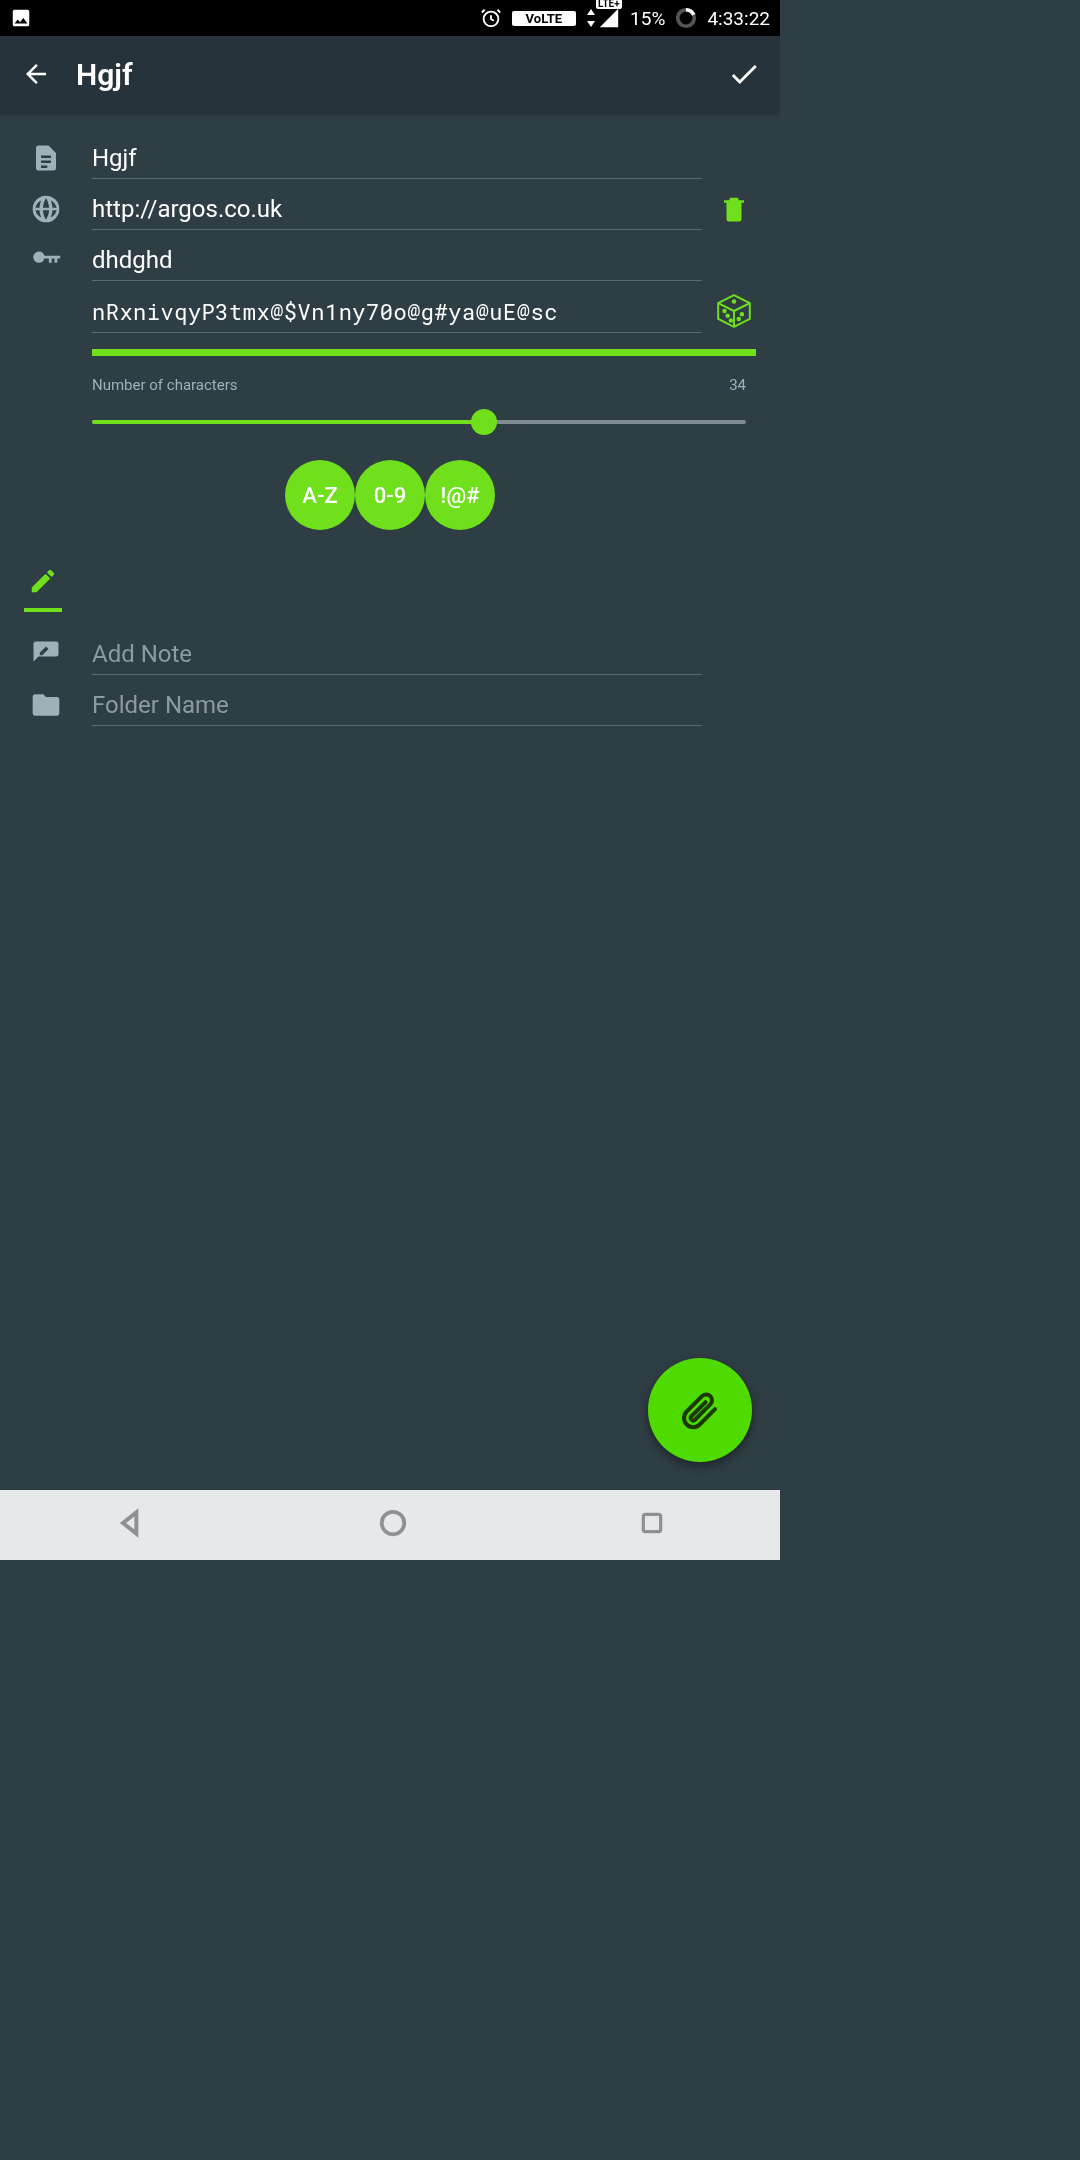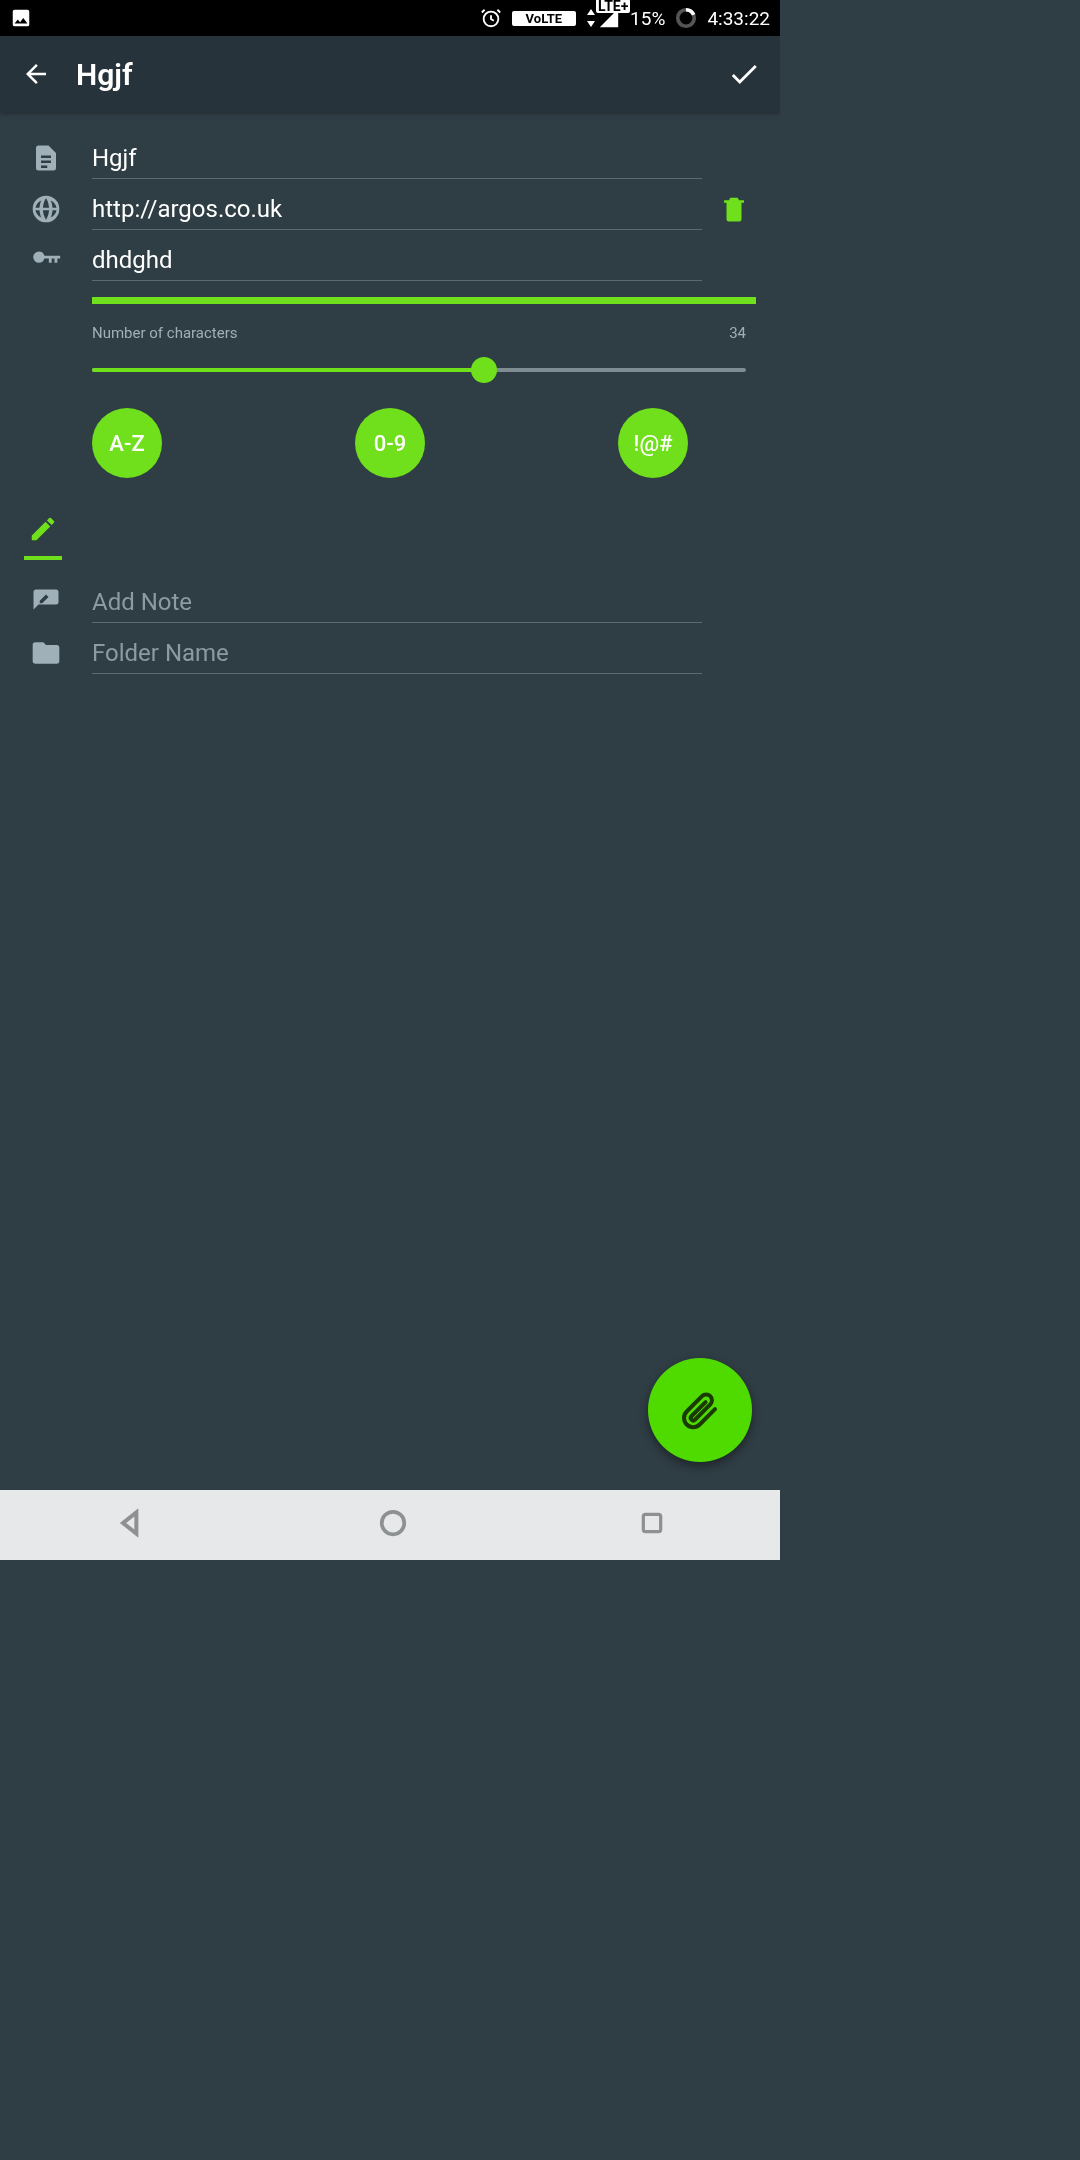--- a/index.html
+++ b/index.html
@@ -69,21 +69,21 @@
   .strength-bar { height: 7px; background: #6fe01b; margin: 16px 0 20px 68px; }
 
   .slider-section { margin-left: 68px; margin-right: 10px; }
   .slider-header { display:flex; justify-content:space-between; font-size: 15px; color:#9fb0b8; margin-bottom: 26px; }
   .slider-track {
     position: relative; height: 4px; background: #7f8c91; border-radius: 2px;
   }
   .slider-fill { position:absolute; left:0; top:0; bottom:0; background:#6fe01b; border-radius:2px; }
   .slider-thumb { position:absolute; top:50%; width:26px; height:26px; background:#6fe01b; border-radius:50%; transform: translate(-50%,-50%); }
 
-  .chips { display:flex; justify-content: space-between; margin: 36px 68px 10px 68px; }
+  .chips { display:flex; justify-content: center; margin: 36px 68px 10px 68px; }
   .chip {
     width: 70px; height:70px; border-radius: 50%;
     background:#6fe01b; color:#fff; font-size:22px; font-weight:500;
     display:flex; align-items:center; justify-content:center;
   }
 
   .edit-tab { margin: 30px 0 20px 0; }
   .edit-tab .tab-item { display:inline-block; padding: 6px 4px 8px 4px; border-bottom: 4px solid #6fe01b; }
   .edit-tab svg { fill:#6fe01b; }
 
@@ -120,21 +120,21 @@
     <svg width="22" height="22" viewBox="0 0 24 24" fill="none" stroke="#fff" stroke-width="2">
         <circle cx="12" cy="13" r="8"></circle>
         <path d="M12 9v4l3 2M5 3 2 6M19 3l3 3"></path>
       </svg>
     <span class="badge">VoLTE</span>
     <span style="display:flex;align-items:center;gap:2px;">
       <svg width="10" height="18" viewBox="0 0 10 18" fill="#fff">
           <path d="M5 0 9 6H1zM5 18l-4-6h8z"></path>
         </svg>
       <span style="position:relative; display:inline-block;">
-        <span class="badge" style="font-size:14px; position:absolute; top:-8px; left:-2px; padding:0 2px;">LTE+</span>
+        <span class="badge" style="font-size:10px; position:absolute; top:-8px; left:-2px; padding:0 2px;">LTE+</span>
         <svg width="22" height="22" viewBox="0 0 24 24" fill="#fff">
             <path d="M2 22h20V2z"></path>
           </svg>
       </span>
     </span>
     <span>15%</span>
     <svg width="22" height="22" viewBox="0 0 24 24">
         <circle cx="12" cy="12" r="9" fill="none" stroke="#555" stroke-width="4"></circle>
         <path d="M12 3a9 9 0 0 1 8.3 5.5" fill="none" stroke="#fff" stroke-width="4"></path>
       </svg>
@@ -191,20 +191,38 @@
       <svg width="34" height="34" viewBox="0 0 24 24">
           <path d="M7 14a4 4 0 1 1 0-8 4 4 0 0 1 3.87 3H22v2h-2v3h-2v-3h-2v3h-2v-3h-3.13A4 4 0 0 1 7 14z"></path>
         </svg>
     </div>
     <div class="field-wrap">
       <input class="field-input" value="dhdghd" style="">
     </div>
     <div class="side"></div>
   </div>
 
+  <div class="row">
+    <div class="icon"></div>
+    <div class="field-wrap">
+      <input class="field-input mono" value="nRxnivqyP3tmx@$Vn1ny70o@g#ya@uE@sc" style="">
+    </div>
+    <div class="side">
+      <svg width="38" height="38" viewBox="0 0 48 48" fill="none" stroke="#6fe01b" stroke-width="2.5" stroke-linejoin="round">
+        <path d="M24 4 44 14v20L24 44 4 34V14z"></path>
+        <path d="M4 14l20 10 20-10M24 24v20"></path>
+        <circle cx="12" cy="24" r="1.6" fill="#6fe01b"></circle>
+        <circle cx="16" cy="30" r="1.6" fill="#6fe01b"></circle>
+        <circle cx="20" cy="36" r="1.6" fill="#6fe01b"></circle>
+        <circle cx="34" cy="28" r="1.6" fill="#6fe01b"></circle>
+        <circle cx="30" cy="34" r="1.6" fill="#6fe01b"></circle>
+        <circle cx="24" cy="12" r="1.6" fill="#6fe01b"></circle>
+      </svg>
+    </div>
+  </div>
 
   <div class="strength-bar"></div>
 
   <div class="slider-section">
     <div class="slider-header">
       <span>Number of characters</span>
       <span>34</span>
     </div>
     <div class="slider-track">
       <div class="slider-fill" style="width:60%;"></div>

